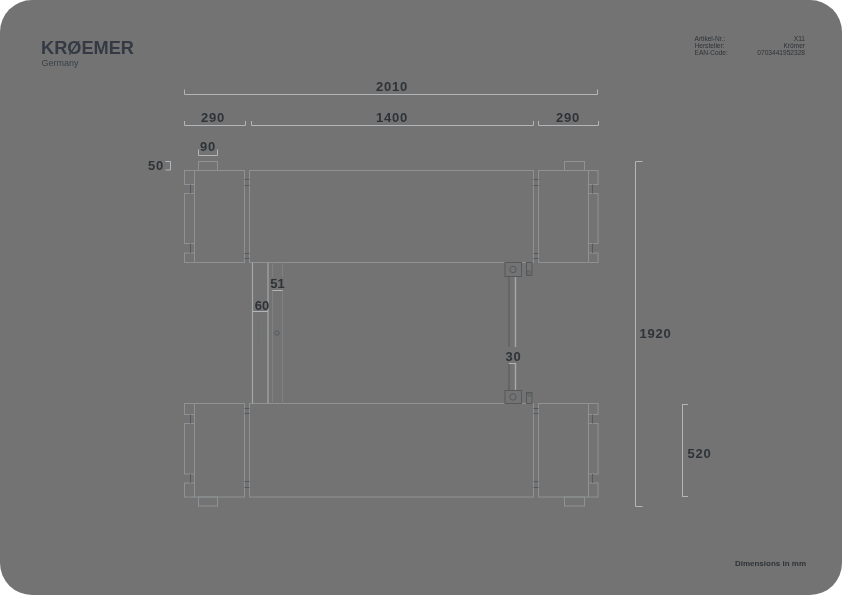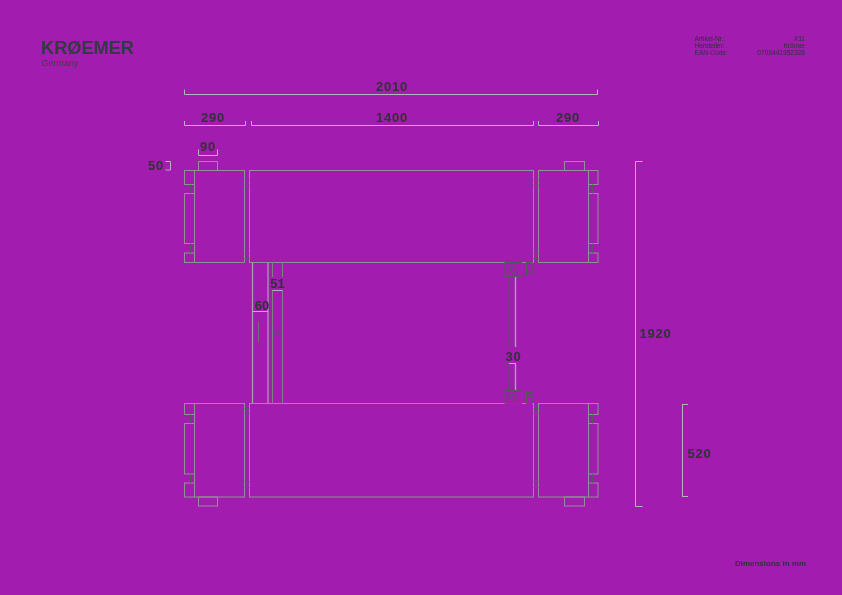--- a/index.html
+++ b/index.html
@@ -1,16 +1,16 @@
 <!DOCTYPE html>
 <html><head>
 <meta charset="utf-8">
 <style>
 html,body{margin:0;padding:0;background:#ffffff;}
-#page{position:relative;width:842px;height:595px;background:#a21caf;overflow:hidden;font-family:"Liberation Sans",sans-serif;}
+#page{position:relative;width:842px;height:595px;background:#737373;overflow:hidden;font-family:"Liberation Sans",sans-serif;border-radius:32px;}
 svg{position:absolute;left:0;top:0;display:block;}
 </style>
 </head>
 <body>
 <div id="page">
 <svg width="842" height="595" viewBox="0 0 842 595" fill="none">
 
 <text x="41" y="54.2" font-family="Liberation Sans, sans-serif" font-size="19" font-weight="bold" fill="#343a44" textLength="93" lengthAdjust="spacingAndGlyphs">KRØEMER</text>
 
 <text x="41.5" y="65.5" font-family="Liberation Sans, sans-serif" font-size="9" fill="#3a4046">Germany</text>

